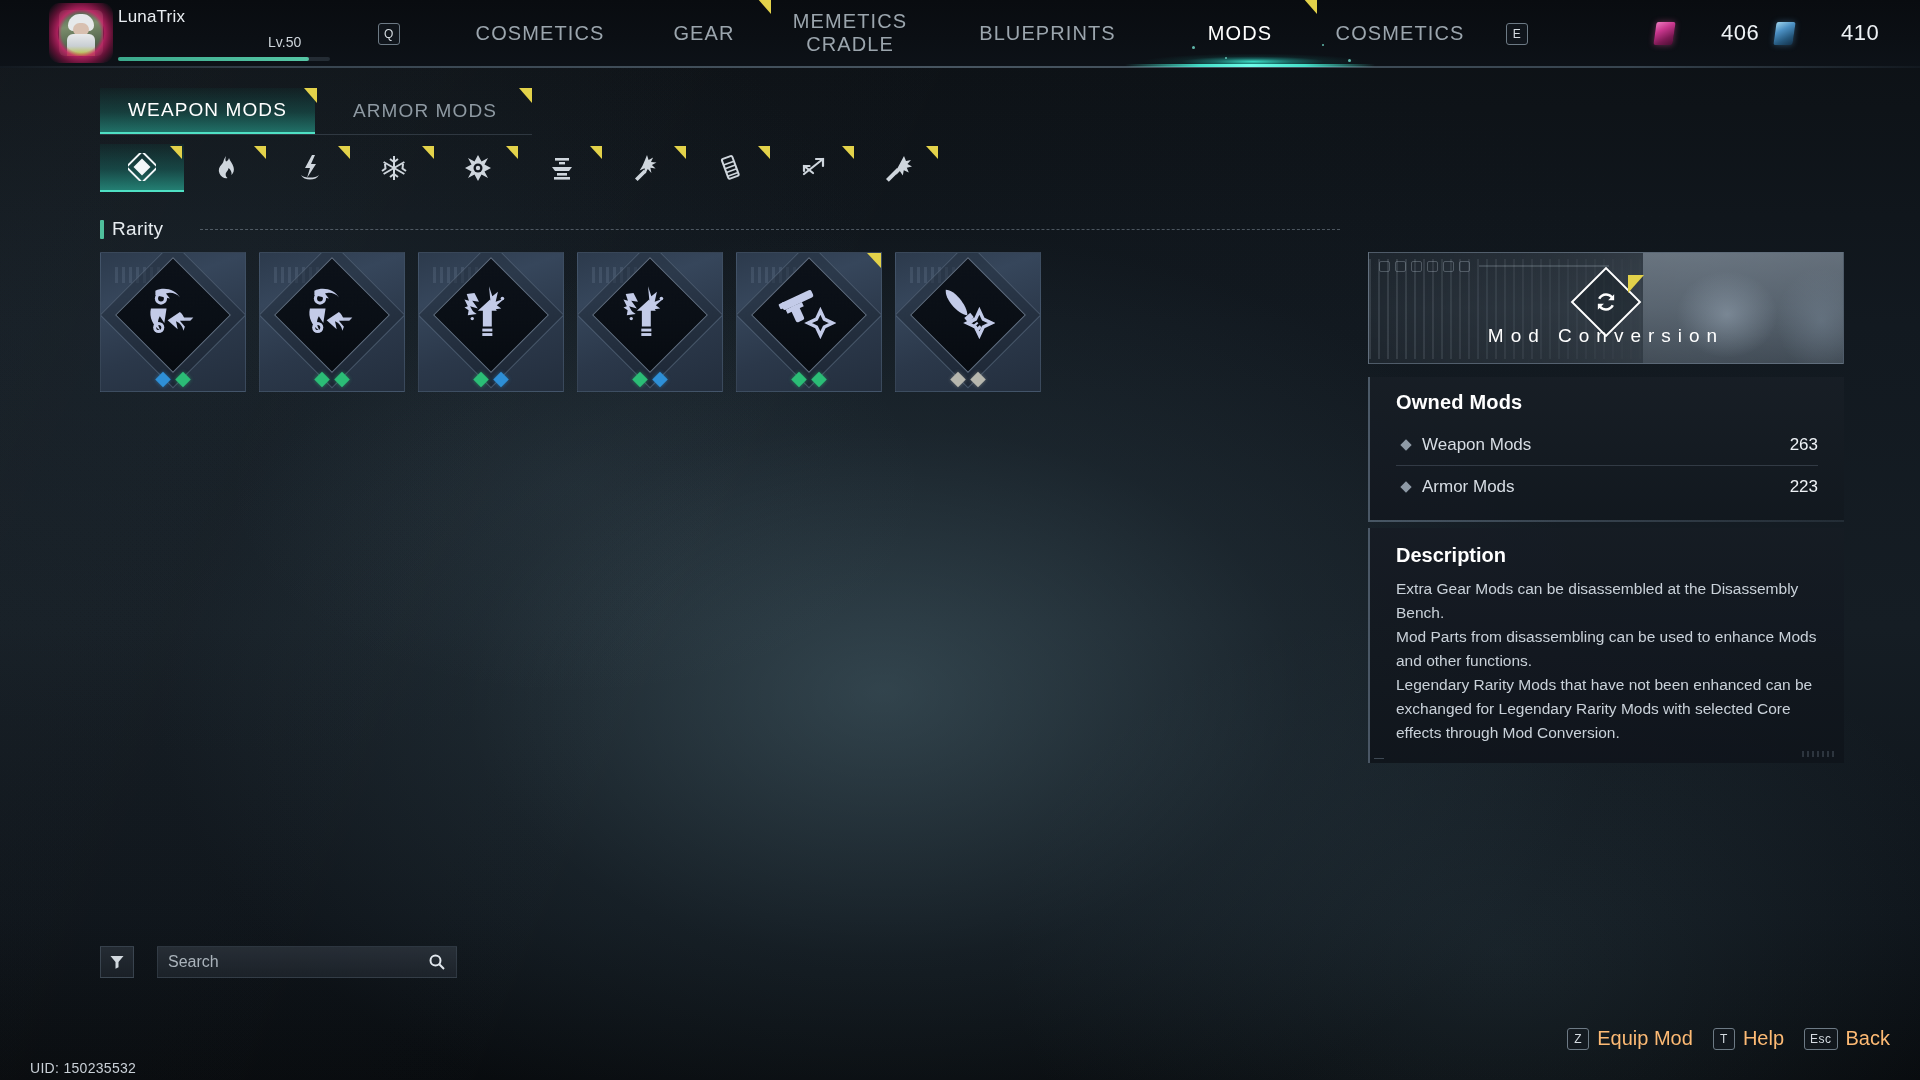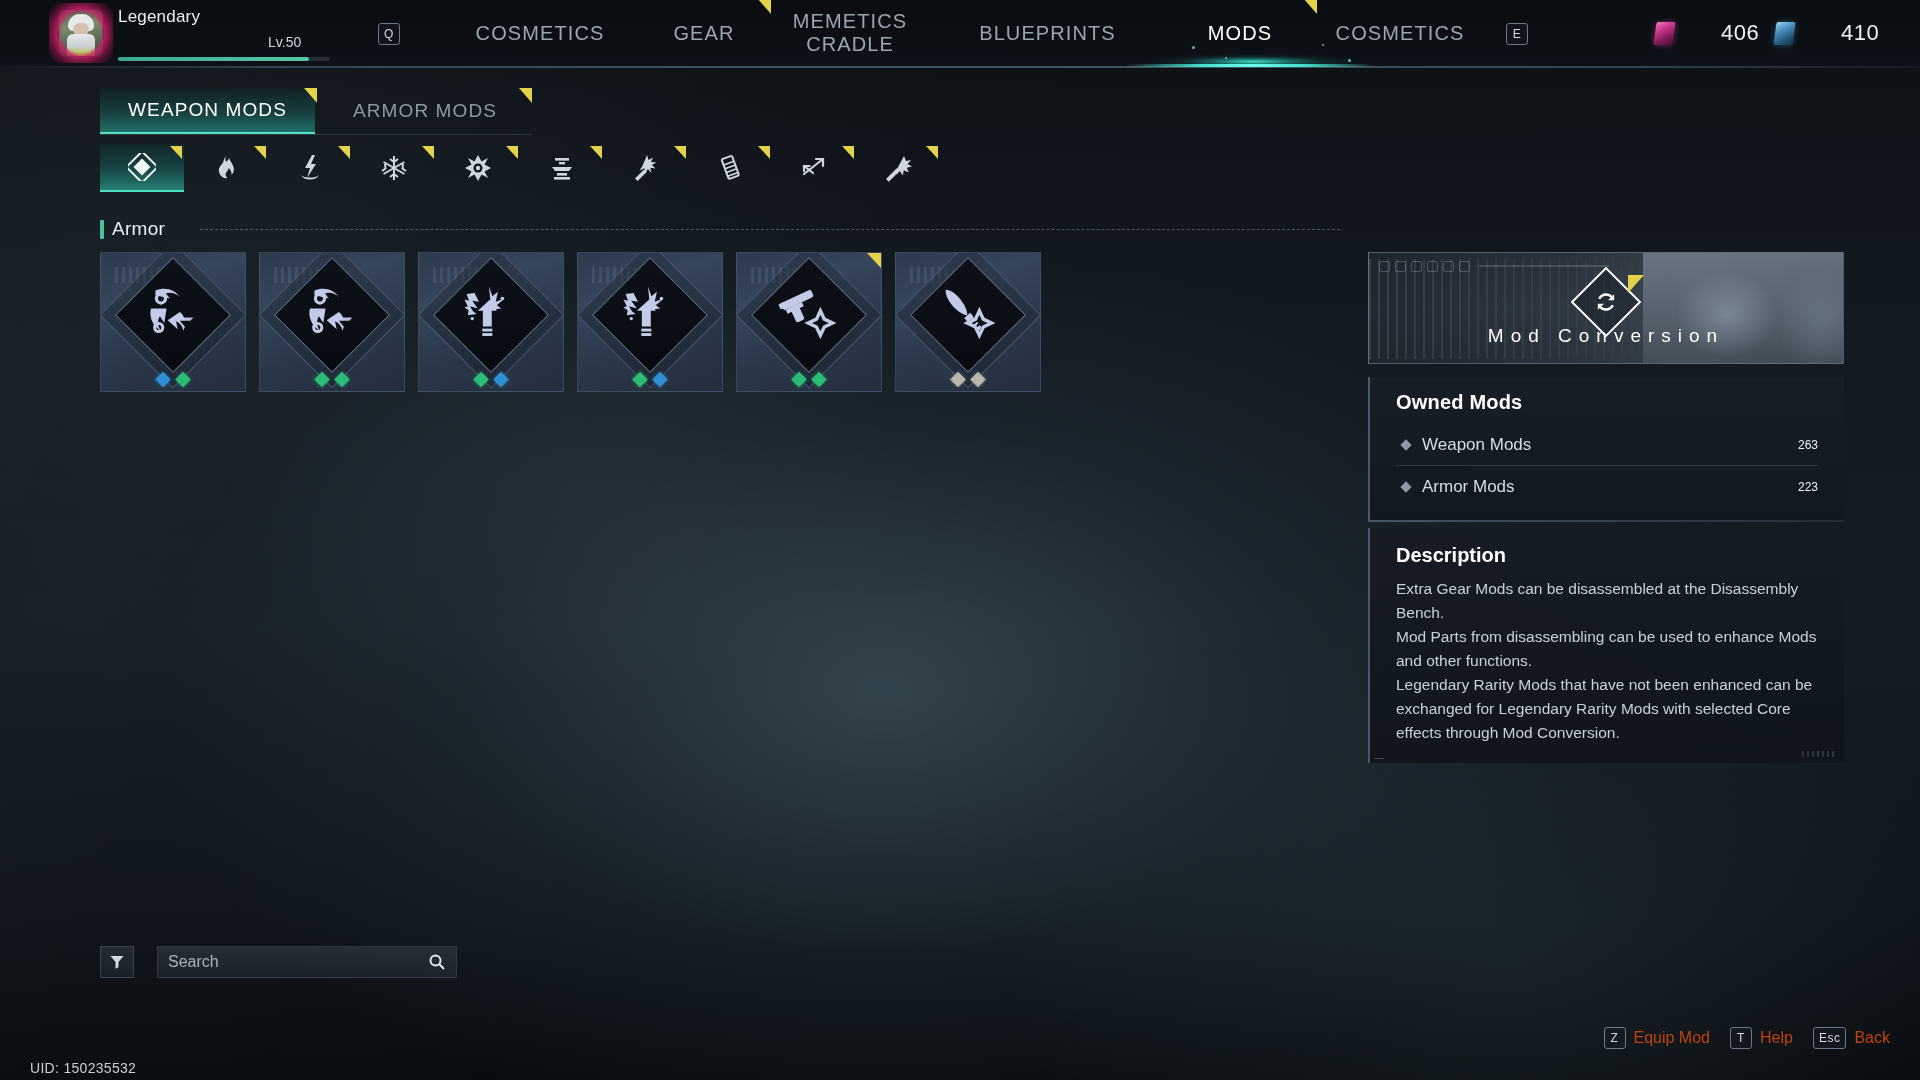--- a/index.html
+++ b/index.html
@@ -279,21 +279,21 @@
   .owned-row {
     display:flex; align-items:center; height:42px;
     border-bottom:1px solid rgba(128,144,160,0.28);
   }
   .owned-row:last-child { border-bottom:none; }
   .owned-row .bullet {
     width:8px; height:8px; transform:rotate(45deg);
     background:#8e9aa6; margin-left:6px; margin-right:12px;
   }
   .owned-row .lbl { font-size:17px; color:#d7dde4; flex:1; }
-  .owned-row .val { font-size:12px; color:#eef2f6; }
+  .owned-row .val { font-size:17px; color:#eef2f6; }
   #owned-bottomline {
     position:relative; width:476px; height:2px;
     background:linear-gradient(90deg, rgba(120,140,160,0.5) 0%, rgba(120,140,160,0.15) 100%);
   }
 
   #descbox {
     position:relative; margin-top:6px; width:476px; min-height:222px;
     padding:16px 26px 18px 26px;
     background:linear-gradient(180deg, rgba(22,28,36,0.93) 0%, rgba(15,20,27,0.93) 100%);
     border-left:2px solid rgba(120,140,160,0.55);
@@ -334,39 +334,39 @@
   
   #uid {
     position:absolute; left:30px; top:1060px;
     font-size:14px; color:#c9d0d7; letter-spacing:.3px;
   }
   #hints {
     position:absolute; right:30px; top:1027px;
     display:flex; align-items:center; gap:20px;
   }
   .hint { display:flex; align-items:center; gap:8px; }
-  .hint .txt { font-size:16px; color:#c2410c; }
+  .hint .txt { font-size:20px; color:#fdba74; }
 </style>
 </head>
 <body>
 
 <div id="bg"></div>
 
 <div id="topbar">
 
   <div id="avatar-wrap">
     <div id="avatar-img">
       <div class="hair"></div>
         <div class="face"></div>
         <div class="body"></div>
     </div>
     <div id="avatar-frame"></div>
   </div>
 
-  <div id="player-name">Legendary</div>
+  <div id="player-name">LunaTrix</div>
   <div id="player-lv">Lv.50</div>
   <div id="xp-track">
     <div id="xp-fill" style="width: 190.8px;"></div>
   </div>
 
   <div class="keycap" id="key-q">Q</div>
   <div class="keycap" id="key-e">E</div>
 
   <div id="nav-tabs-host">
       <div class="navtab" style="left: 460px; width: 160px;">
@@ -508,21 +508,21 @@
       <svg width="28" height="28" viewBox="0 0 28 28">
         <path d="M20 2l2 5 5-1-3.5 4 4.5 2.5-5.2 1.2 2 4.8-5-2.2-1 5.2-3-4.4-3.5 3.6.3-5z"></path>
         <path d="M13 14L2 25l2.8 2.8L15.8 16.8z"></path>
       </svg>
       <div class="corner-flag"></div>
     </div>
   </div>
 
 <div id="sec-normal">
   <div id="sec-bar"></div>
-  <div id="sec-label">Armor</div>
+  <div id="sec-label">Rarity</div>
 </div>
 <div id="sec-dash"></div>
 
 <div id="cards">
     <div class="card" style="left: 0px;">
       <div class="hatch"></div>
       <div class="diamond-outer"></div>
       <div class="diamond-inner"></div>
       <div class="mod-icon"><svg width="58" height="58" viewBox="0 0 52 52">
           <circle cx="17" cy="13" r="5.5"></circle>

